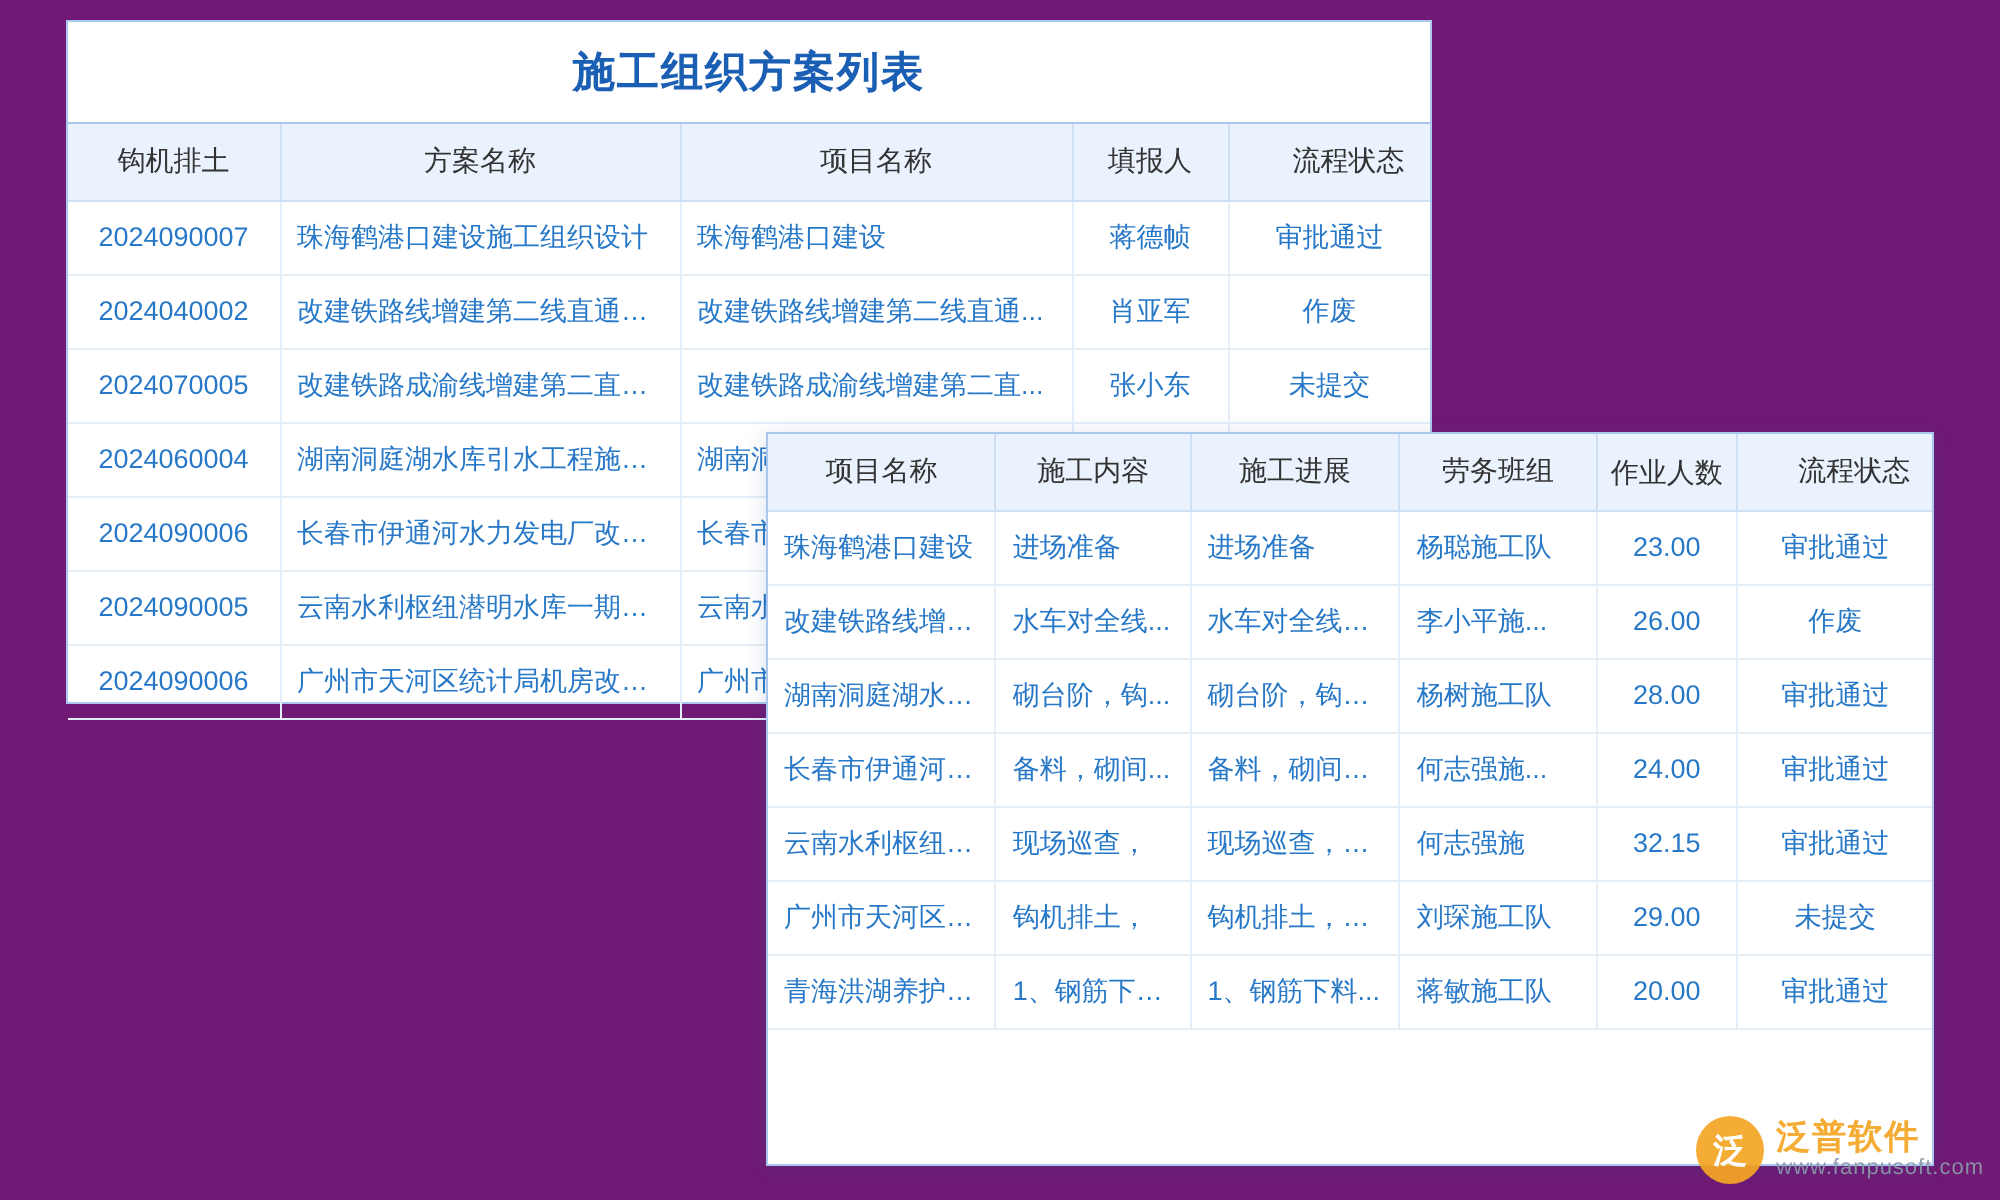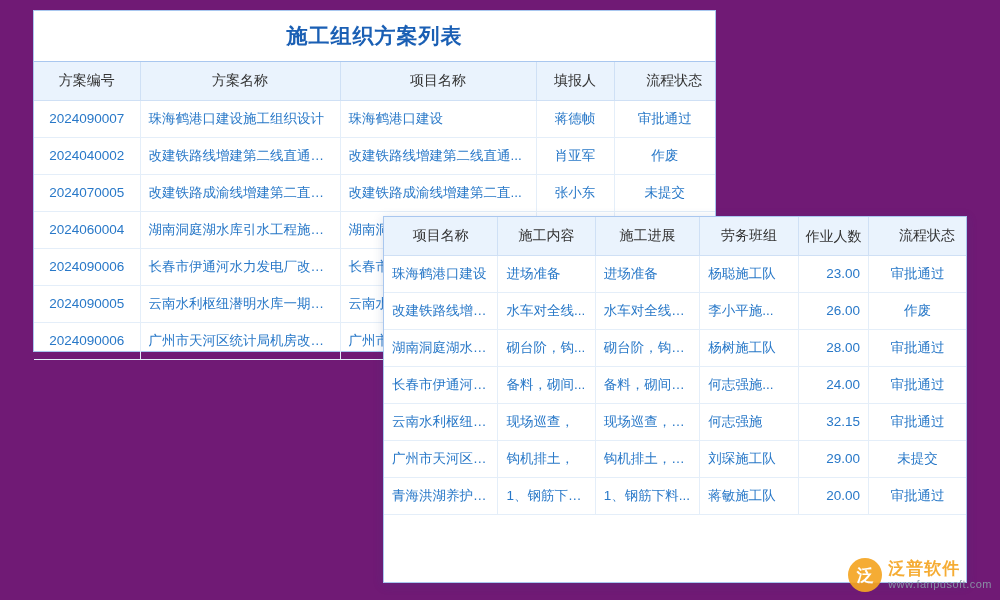--- a/index.html
+++ b/index.html
@@ -71,21 +71,21 @@
     padding: 0 8px;
     box-sizing: border-box;
     overflow: hidden;
     white-space: nowrap;
     text-overflow: ellipsis;
   }
   table.grid td:last-child { border-right: none; }
 
   .c-center { text-align: center; }
   .c-left { text-align: left; }
-  .c-right { text-align: right; }
+  .c-right { text-align: center; }
 
   .st-pass   { color: #38a357; }
   .st-void   { color: #e8a33d; }
   .st-unsub  { color: #e8544d; }
 
   
   #panel-back {
     left: 33px;
     top: 10px;
     width: 683px;
@@ -155,21 +155,21 @@
     <table class="grid">
       <colgroup>
         <col style="width:106px">
         <col style="width:200px">
         <col style="width:196px">
         <col style="width:78px">
         <col style="width:101px">
       </colgroup>
       <thead>
         <tr>
-          <th>方案编号</th>
+          <th>钩机排土</th>
           <th>方案名称</th>
           <th>项目名称</th>
           <th>填报人</th>
           <th>流程状态</th>
         </tr>
       </thead>
       <tbody>
         <tr>
           <td class="c-center">2024090007</td>
           <td class="c-left">珠海鹤港口建设施工组织设计</td>

